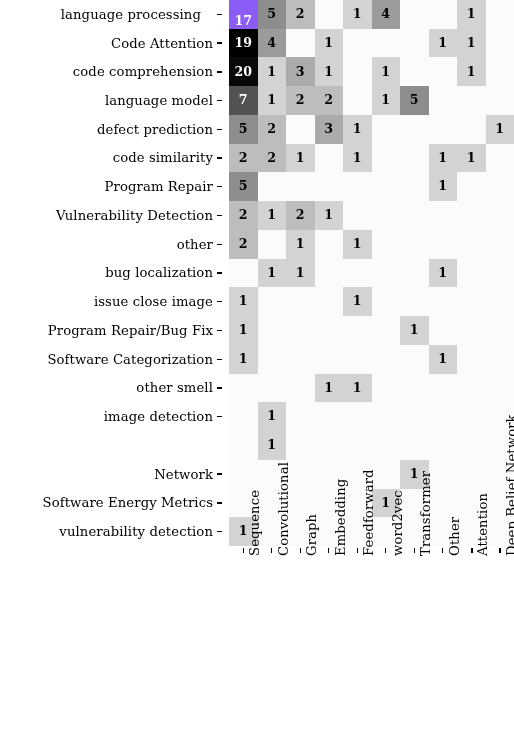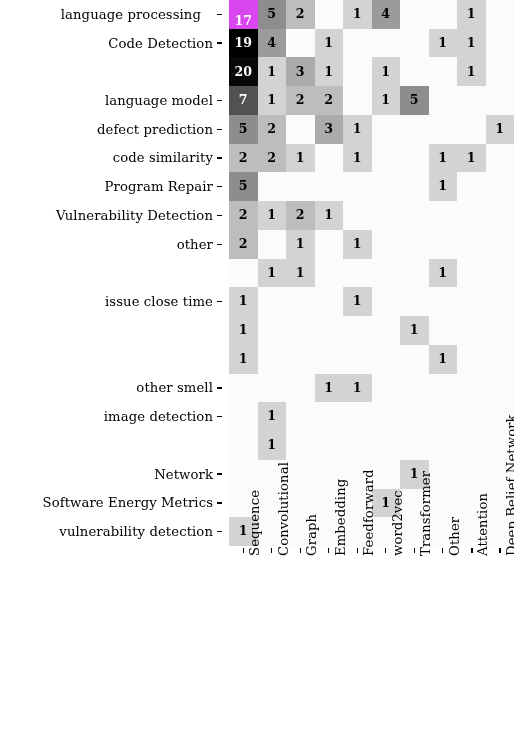--- a/index.html
+++ b/index.html
@@ -112,21 +112,25 @@
 <body>
 
 <div id="figure">
 
   <div id="ylabels">
       <div class="ylabel" style="top: 0px; gap: 12px;">
         <span class="txt">language processing</span>
         <span class="ytick" style="margin-left: 4px; position: relative; display: inline-block; width: 5px; height: 1.4px; background: rgb(0, 0, 0);"></span>
       </div>
       <div class="ylabel" style="top: 28.7368px;">
-        <span class="txt">Code Detection</span>
+        <span class="txt">Code Attention</span>
+        <span class="ytick" style="margin-left: 4px; position: relative; display: inline-block; width: 5px; height: 1.4px; background: rgb(0, 0, 0);"></span>
+      </div>
+      <div class="ylabel" style="top: 57.4737px;">
+        <span class="txt">code comprehension</span>
         <span class="ytick" style="margin-left: 4px; position: relative; display: inline-block; width: 5px; height: 1.4px; background: rgb(0, 0, 0);"></span>
       </div>
       <div class="ylabel" style="top: 86.2105px;">
         <span class="txt">language model</span>
         <span class="ytick" style="margin-left: 4px; position: relative; display: inline-block; width: 5px; height: 1.4px; background: rgb(0, 0, 0);"></span>
       </div>
       <div class="ylabel" style="top: 114.947px;">
         <span class="txt">defect prediction</span>
         <span class="ytick" style="margin-left: 4px; position: relative; display: inline-block; width: 5px; height: 1.4px; background: rgb(0, 0, 0);"></span>
       </div>
@@ -139,22 +143,34 @@
         <span class="ytick" style="margin-left: 4px; position: relative; display: inline-block; width: 5px; height: 1.4px; background: rgb(0, 0, 0);"></span>
       </div>
       <div class="ylabel" style="top: 201.158px;">
         <span class="txt">Vulnerability Detection</span>
         <span class="ytick" style="margin-left: 4px; position: relative; display: inline-block; width: 5px; height: 1.4px; background: rgb(0, 0, 0);"></span>
       </div>
       <div class="ylabel" style="top: 229.895px;">
         <span class="txt">other</span>
         <span class="ytick" style="margin-left: 4px; position: relative; display: inline-block; width: 5px; height: 1.4px; background: rgb(0, 0, 0);"></span>
       </div>
+      <div class="ylabel" style="top: 258.632px;">
+        <span class="txt">bug localization</span>
+        <span class="ytick" style="margin-left: 4px; position: relative; display: inline-block; width: 5px; height: 1.4px; background: rgb(0, 0, 0);"></span>
+      </div>
       <div class="ylabel" style="top: 287.368px;">
-        <span class="txt">issue close time</span>
+        <span class="txt">issue close image</span>
+        <span class="ytick" style="margin-left: 4px; position: relative; display: inline-block; width: 5px; height: 1.4px; background: rgb(0, 0, 0);"></span>
+      </div>
+      <div class="ylabel" style="top: 316.105px;">
+        <span class="txt">Program Repair/Bug Fix</span>
+        <span class="ytick" style="margin-left: 4px; position: relative; display: inline-block; width: 5px; height: 1.4px; background: rgb(0, 0, 0);"></span>
+      </div>
+      <div class="ylabel" style="top: 344.842px;">
+        <span class="txt">Software Categorization</span>
         <span class="ytick" style="margin-left: 4px; position: relative; display: inline-block; width: 5px; height: 1.4px; background: rgb(0, 0, 0);"></span>
       </div>
       <div class="ylabel" style="top: 373.579px;">
         <span class="txt">other smell</span>
         <span class="ytick" style="margin-left: 4px; position: relative; display: inline-block; width: 5px; height: 1.4px; background: rgb(0, 0, 0);"></span>
       </div>
       <div class="ylabel" style="top: 402.316px;">
         <span class="txt">image detection</span>
         <span class="ytick" style="margin-left: 4px; position: relative; display: inline-block; width: 5px; height: 1.4px; background: rgb(0, 0, 0);"></span>
       </div>
@@ -166,21 +182,21 @@
         <span class="txt">Software Energy Metrics</span>
         <span class="ytick" style="margin-left: 4px; position: relative; display: inline-block; width: 5px; height: 1.4px; background: rgb(0, 0, 0);"></span>
       </div>
       <div class="ylabel" style="top: 517.263px;">
         <span class="txt">vulnerability detection</span>
         <span class="ytick" style="margin-left: 4px; position: relative; display: inline-block; width: 5px; height: 1.4px; background: rgb(0, 0, 0);"></span>
       </div>
     </div>
 
   <div id="grid">
-      <div class="cell" style="left: 0px; top: 0px; width: 28.5px; height: 42px; background: #d946ef; color: rgb(255, 255, 255);">
+      <div class="cell" style="left: 0px; top: 0px; width: 28.5px; height: 42px; background: #8b5cf6; color: rgb(255, 255, 255);">
         <span>17</span>
       </div>
       <div class="cell" style="left: 28.5px; top: 0px; width: 28.5px; height: 28.7368px; background: rgb(141, 141, 141); color: rgb(0, 0, 0);">
         <span>5</span>
       </div>
       <div class="cell" style="left: 57px; top: 0px; width: 28.5px; height: 28.7368px; background: rgb(189, 189, 189); color: rgb(0, 0, 0);">
         <span>2</span>
       </div>
       <div class="cell" style="left: 85.5px; top: 0px; width: 28.5px; height: 28.7368px; background: rgb(251, 251, 251); color: rgb(0, 0, 0);"></div>
       <div class="cell" style="left: 114px; top: 0px; width: 28.5px; height: 28.7368px; background: rgb(211, 211, 211); color: rgb(0, 0, 0);">

